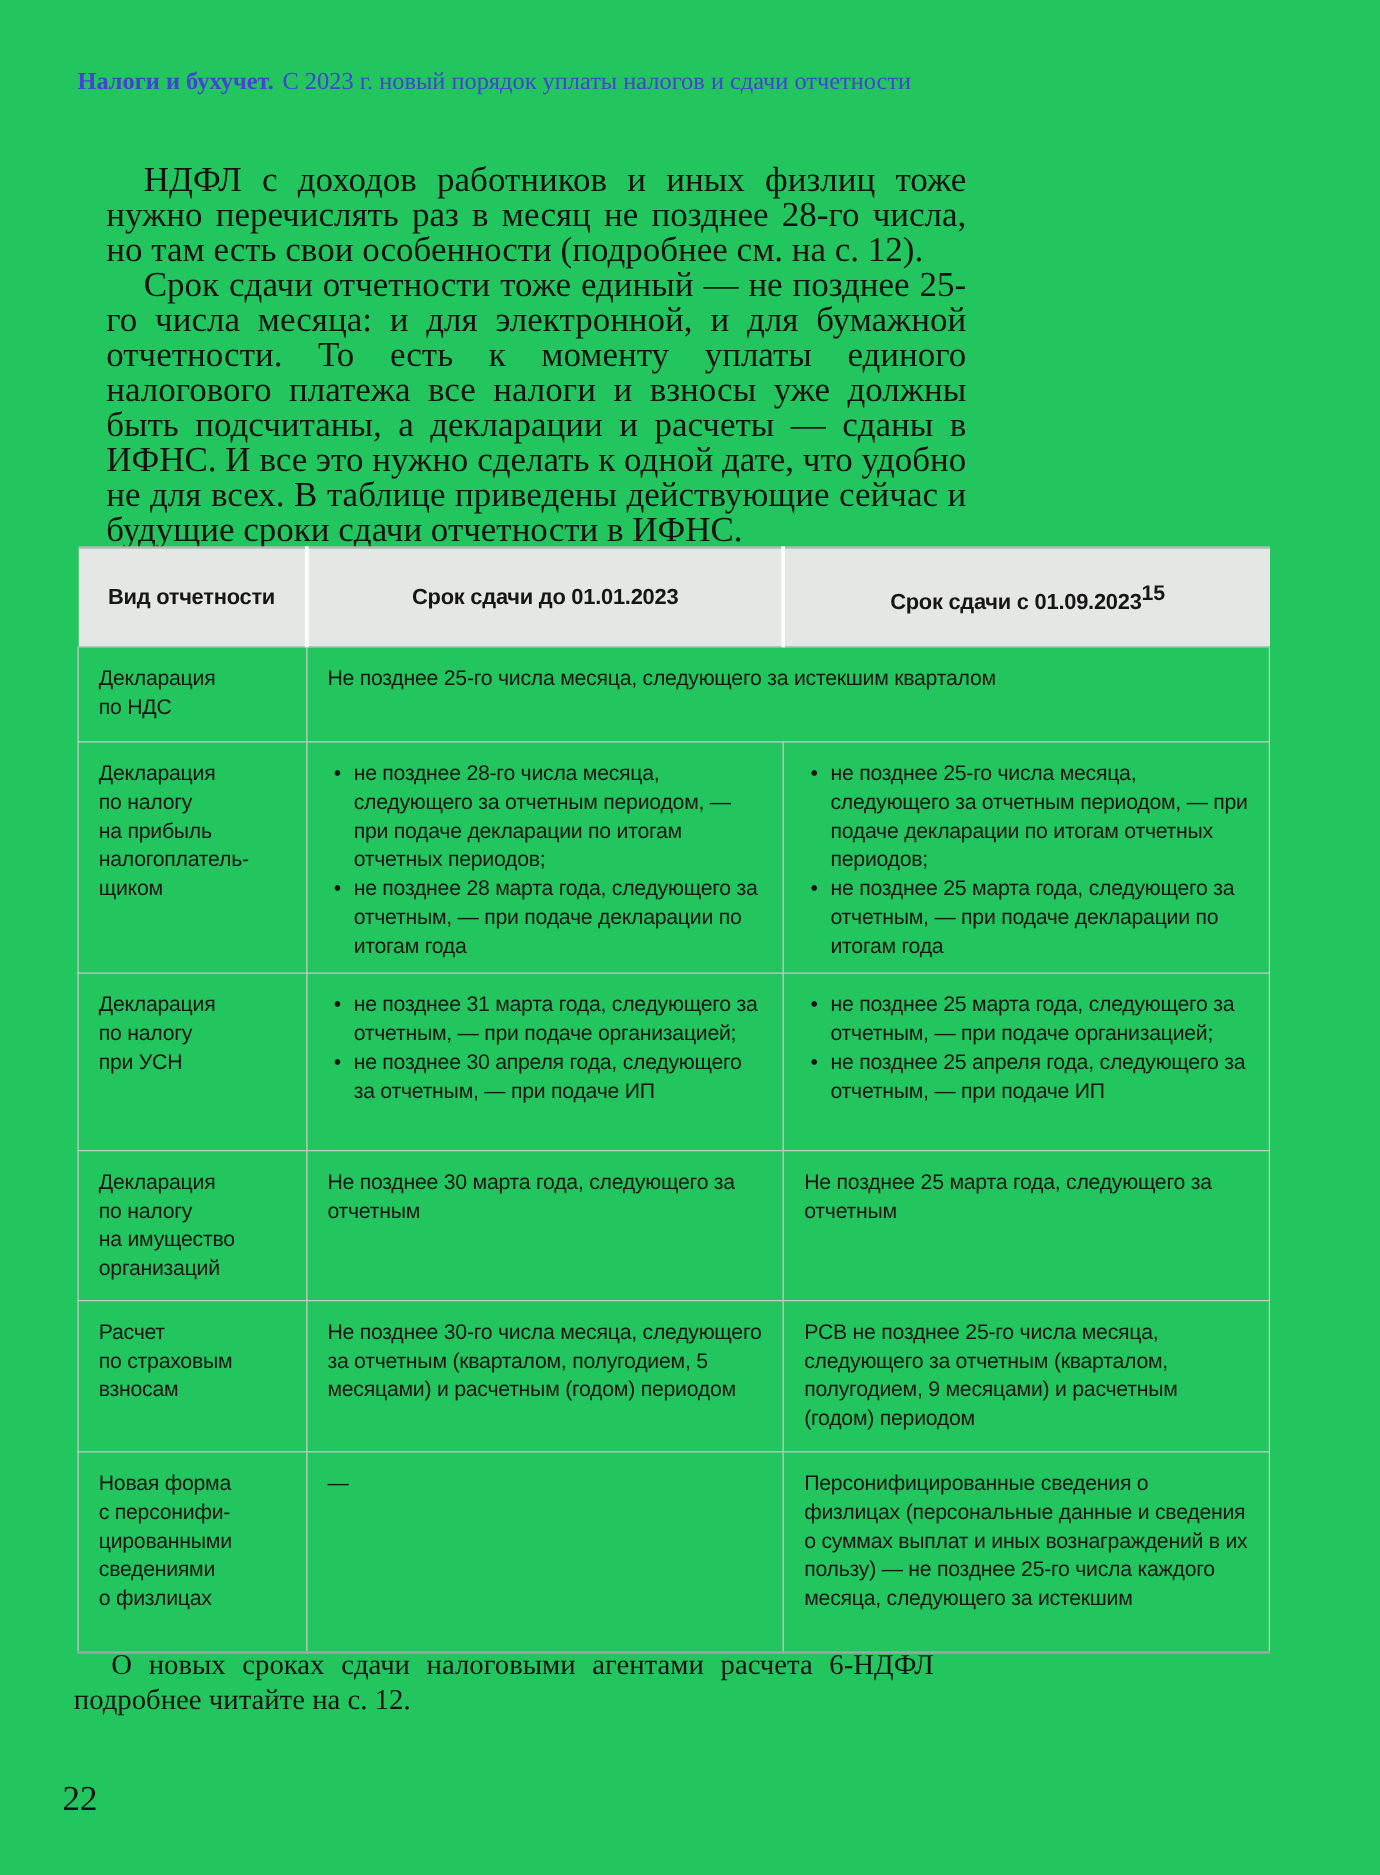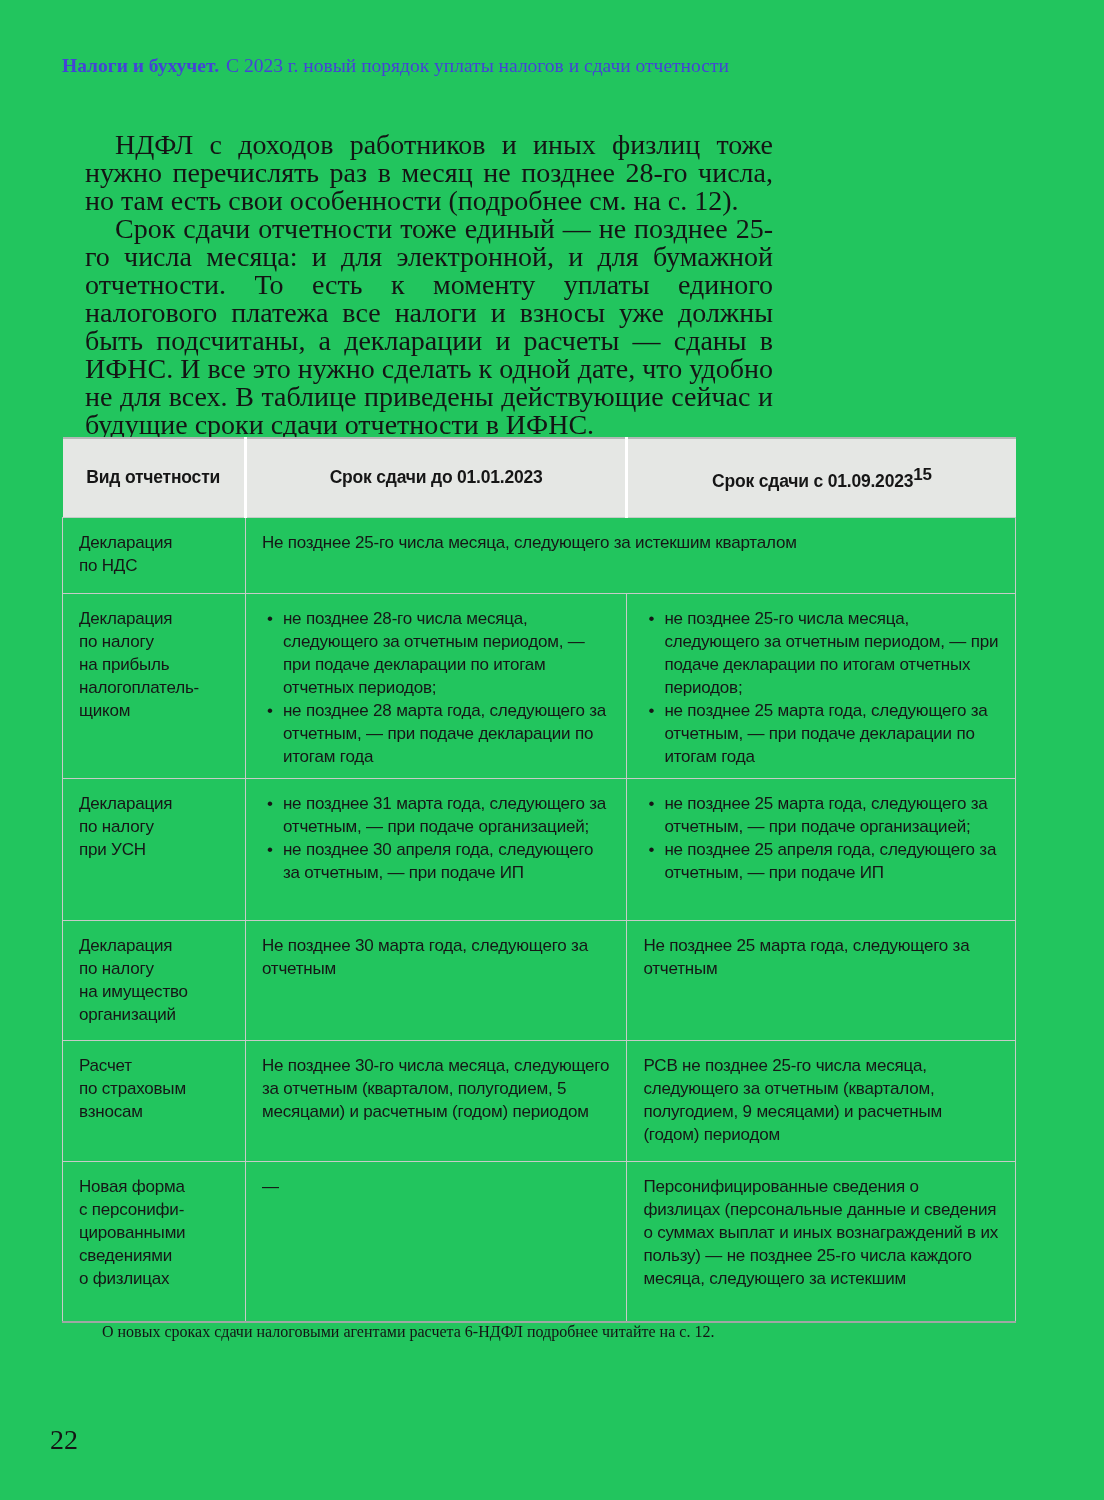--- a/index.html
+++ b/index.html
@@ -68,22 +68,22 @@
   .deadline-table tr.row-2 td{height:142px;}
   .deadline-table tr.row-3 td{height:120px;}
   .deadline-table tr.row-4 td{height:121px;}
   .deadline-table tr.row-5 td{height:161px;}
   .deadline-table ul{margin:0;padding:0;list-style:none;}
   .deadline-table li{position:relative;padding-left:21px;margin:0;}
   .deadline-table li::before{content:"\2022";position:absolute;left:5px;}
   .cell-dash{text-align:center;}
   
   .closing-col{
-    position:absolute;left:72px;top:1318px;width:688px;
-    font-size:16px;line-height:28px;text-align:justify;
+    position:absolute;left:59px;top:1318px;width:688px;
+    font-size:23px;line-height:28px;text-align:justify;
   }
   .closing-col p{margin:0;text-indent:30px;}
   
   .page-number{
     position:absolute;left:50px;top:1424px;
     font-size:28px;
   }
 </style>
 </head>
 <body>

